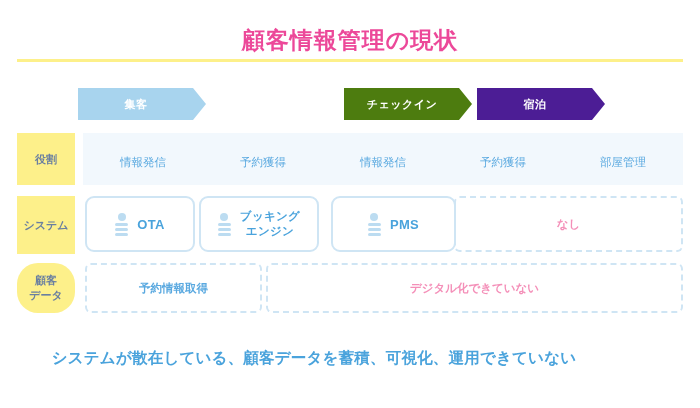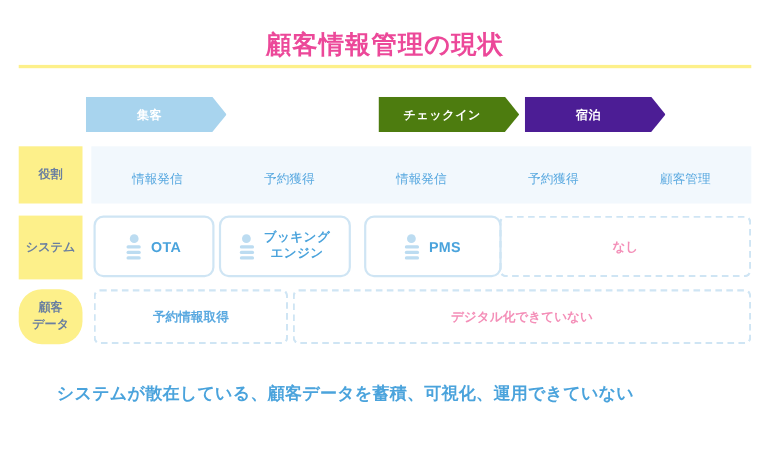--- a/index.html
+++ b/index.html
@@ -220,21 +220,21 @@
 <div class="row-label" id="data-label">
   <span id="data-label-text">顧客<br>データ</span>
 </div>
 
 <div id="footer-caption">システムが散在している、顧客データを蓄積、可視化、運用できていない</div>
 
 <div class="role-cell" style="left: 83px; width: 120px;">情報発信</div>
 <div class="role-cell" style="left: 203px; width: 120px;">予約獲得</div>
 <div class="role-cell" style="left: 323px; width: 120px;">情報発信</div>
 <div class="role-cell" style="left: 443px; width: 120px;">予約獲得</div>
-<div class="role-cell" style="left: 563px; width: 120px;">顧客管理</div>
+<div class="role-cell" style="left: 563px; width: 120px;">部屋管理</div>
 <div class="sys-card" style="left: 85px; width: 110px;">
     <div class="sys-card-inner">
       <span class="sys-icon">
         <span class="dot"></span>
         <span class="bar"></span>
         <span class="bar"></span>
         <span class="bar"></span>
       </span>
       <span class="sys-label">OTA</span>
     </div>

